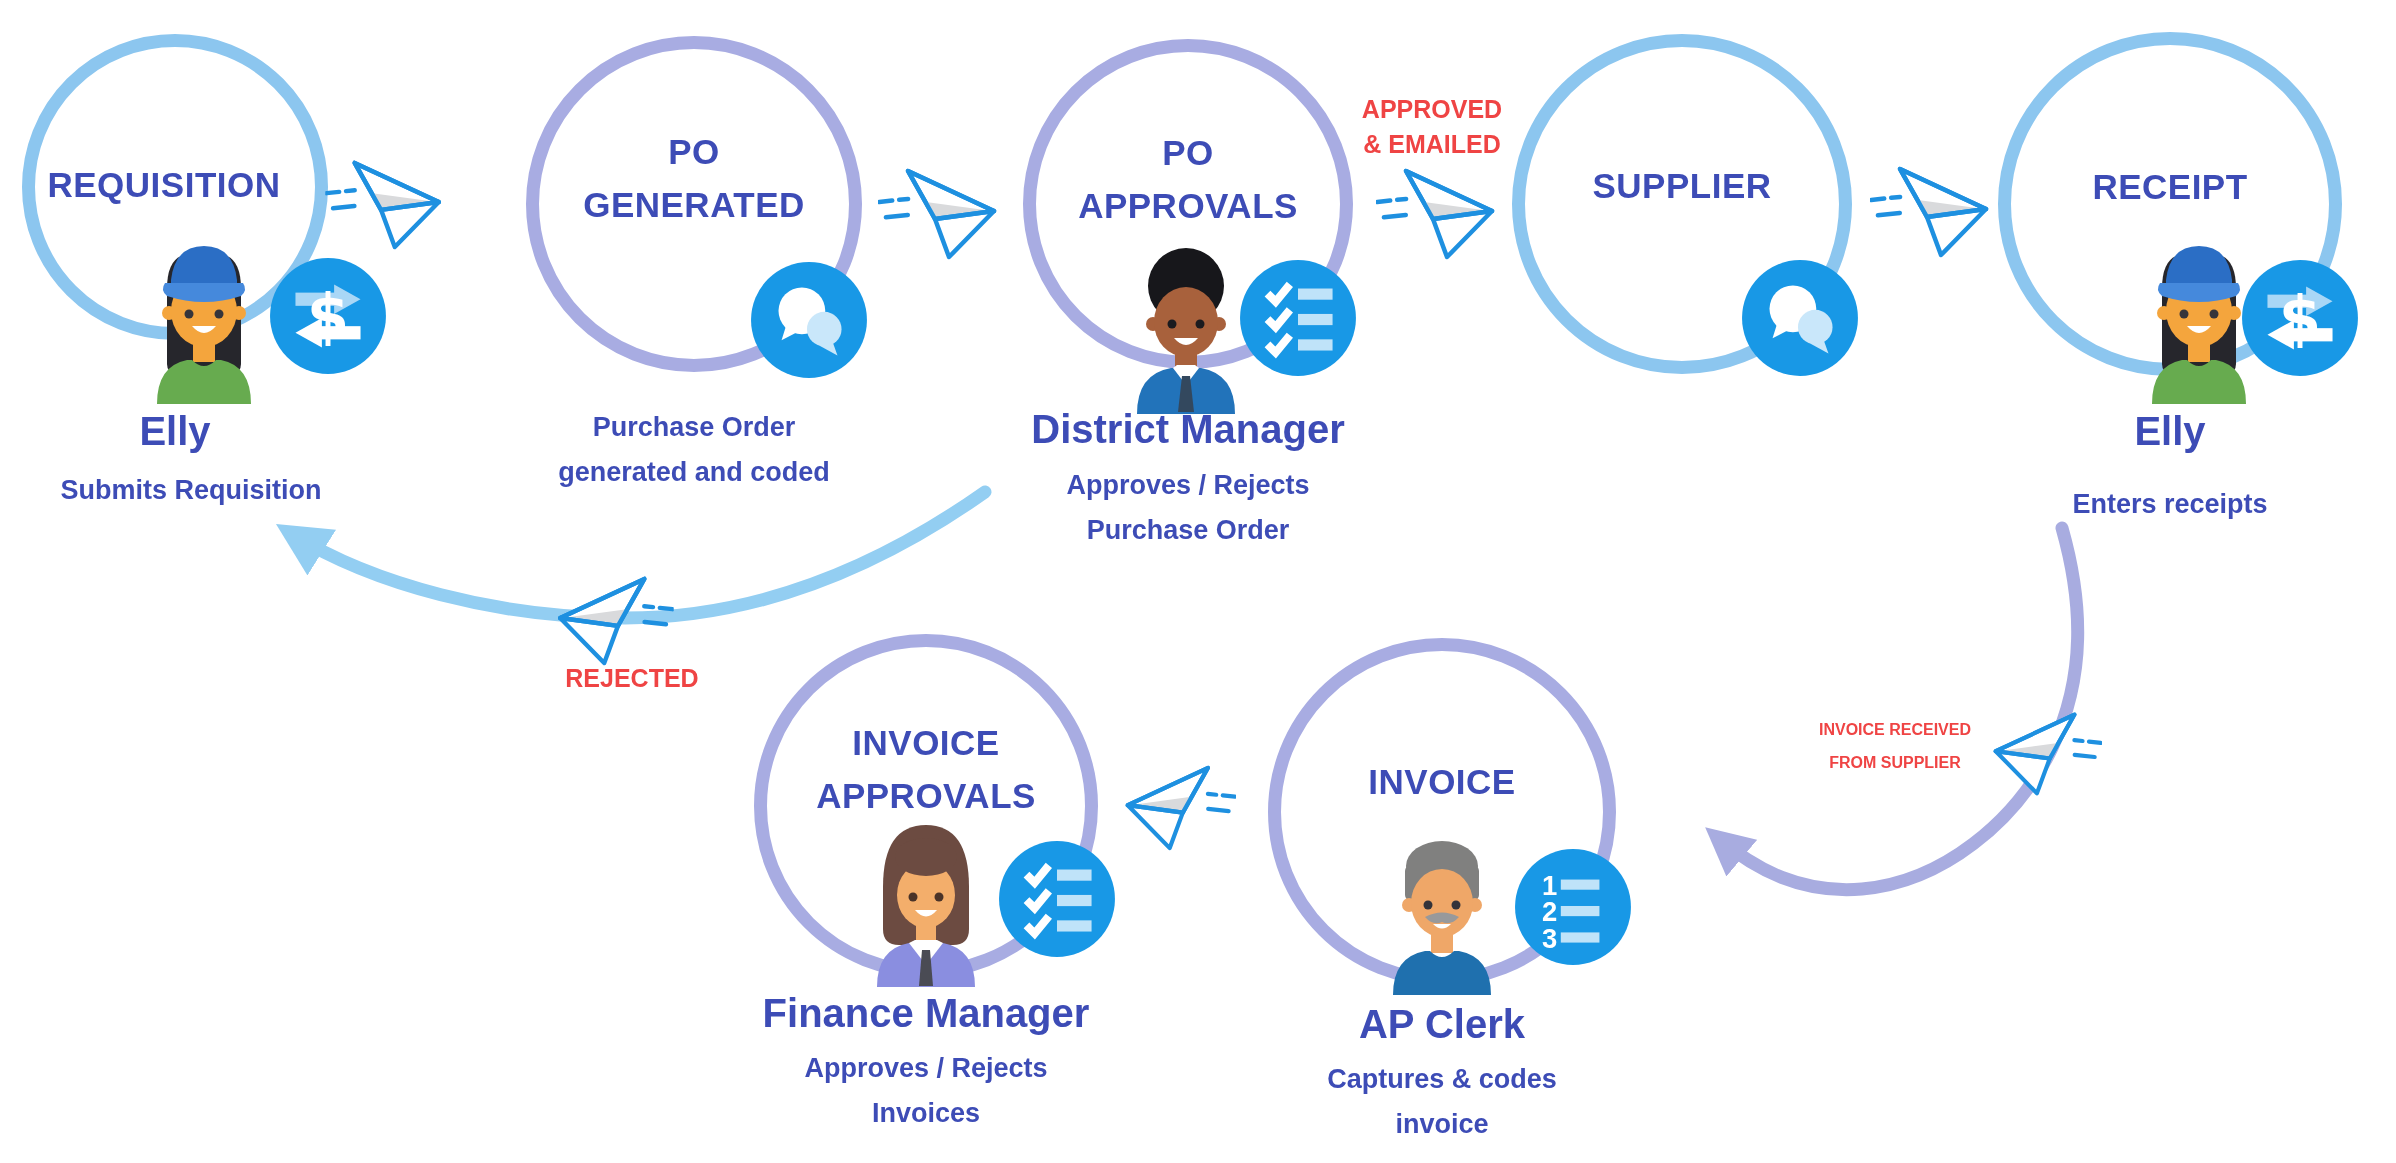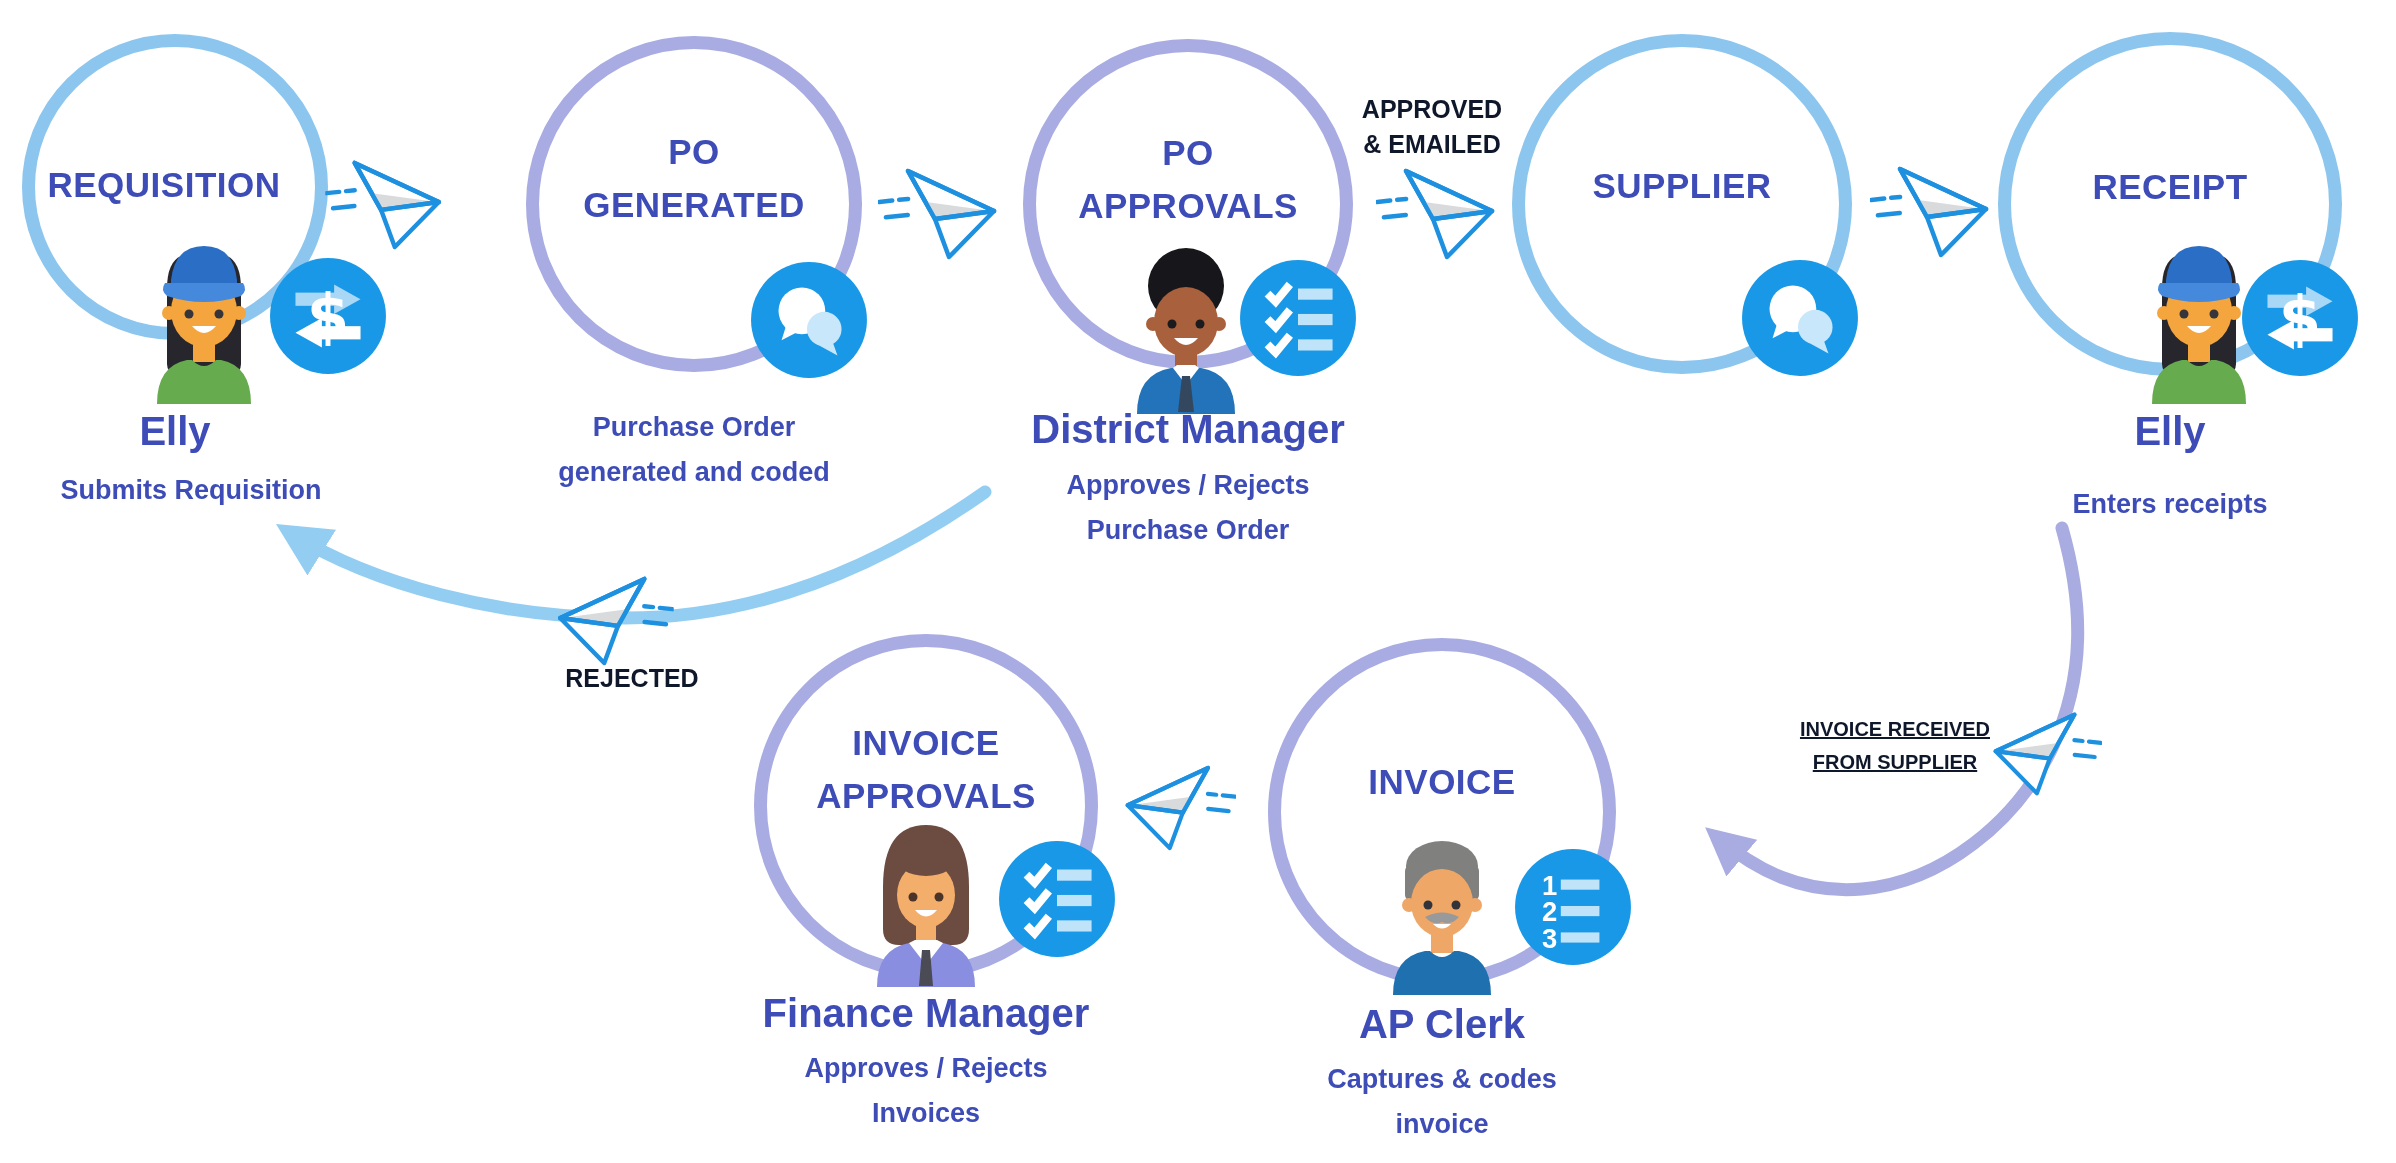--- a/index.html
+++ b/index.html
@@ -7,22 +7,22 @@
     position:relative;width:2396px;height:1163px;background:#fff;overflow:hidden;
     font-family:"Liberation Sans","DejaVu Sans",sans-serif;
   }
   .ring{position:absolute;border-radius:50%;box-sizing:border-box;background:transparent;z-index:1;}
   .ring.blue{border:13px solid #8CC6EF;}
   .ring.lav{border:13px solid #A8ACE2;}
   .title,.name,.desc{position:absolute;color:#3D4CB6;font-weight:700;text-align:center;z-index:2;}
   .title{font-size:35px;line-height:53px;letter-spacing:0.5px;}
   .name{font-size:40px;line-height:44px;}
   .desc{font-size:27px;line-height:45px;}
-  .glabel{position:absolute;color:#0f172a;font-weight:700;text-align:center;font-size:25px;line-height:35px;z-index:2;}
-  .glabel.small{font-size:20px;line-height:33px;text-decoration:underline;}
+  .glabel{position:absolute;color:#ef4444;font-weight:700;text-align:center;font-size:25px;line-height:35px;z-index:2;}
+  .glabel.small{font-size:16px;line-height:33px;}
   .layer{position:absolute;left:0;top:0;z-index:0;}
   .asset{position:absolute;z-index:3;}
   .plane{position:absolute;z-index:4;}
   .plane.flip{transform:scaleX(-1);}
 </style>
 </head>
 <body>
 
 <div class="canvas">
 

